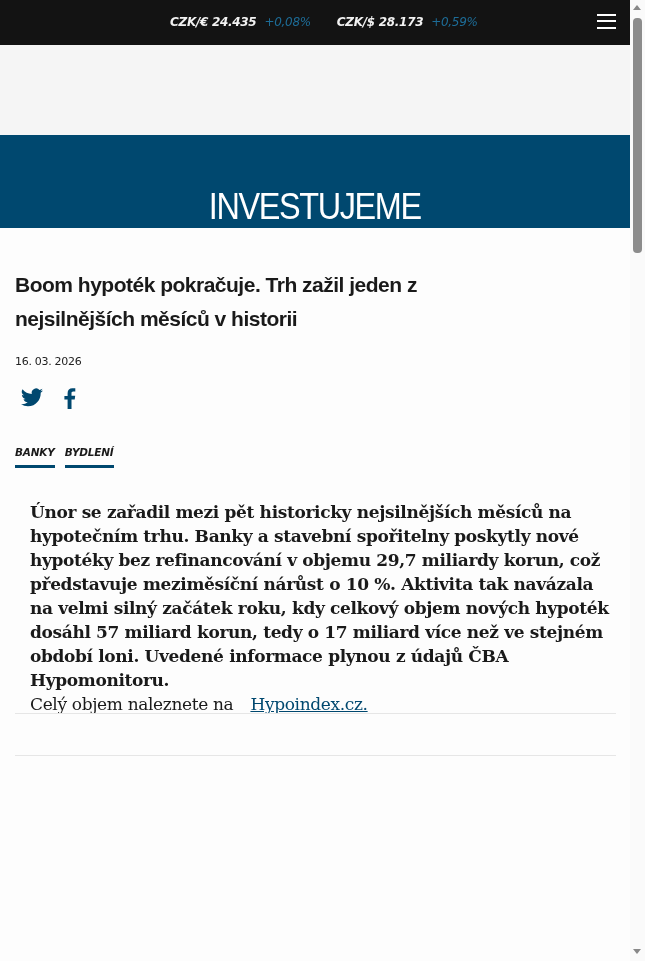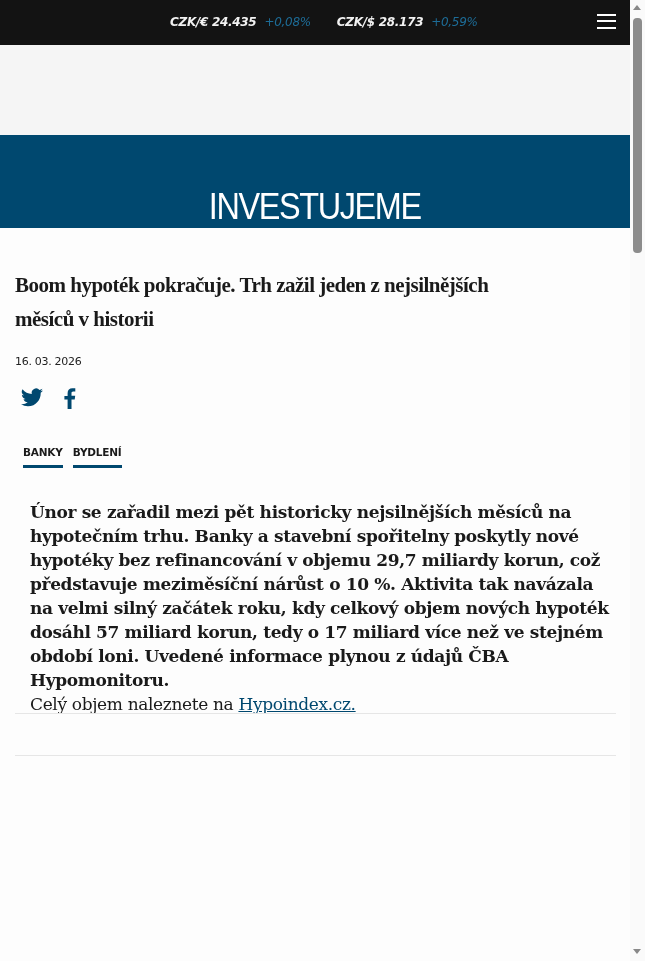--- a/index.html
+++ b/index.html
@@ -14,31 +14,31 @@
   .rate .chg { color: #1d6c97; }
   .menu-btn { position: absolute; left: 597px; top: 13px; width: 19px; height: 17px; cursor: pointer; }
   .menu-btn span { position: absolute; left: 0; width: 19px; height: 2px; background: #fff; }
 
   .adspace { position: absolute; left: 0; top: 45px; width: 630px; height: 90px; background: #f5f5f5; }
 
   .banner { position: absolute; left: 0; top: 135px; width: 630px; height: 93px; background: #00486f; display: flex; align-items: flex-end; justify-content: center; }
   .banner .logo { color: #fff; font-family: "Liberation Sans", sans-serif; font-size: 36px; letter-spacing: -1.5px; font-weight: normal; transform: scaleX(0.9); }
 
   .article { position: absolute; left: 15px; top: 228px; width: 601px; }
-  .title { position: absolute; top: 40px; left: 0; width: 480px; font-family: Liberation Serif, serif; font-size: 21px; line-height: 34px; color: #1a1a1a; letter-spacing: -0.5px; }
+  .title { position: absolute; top: 40px; left: 0; width: 480px; font-family: Liberation Sans, sans-serif; font-size: 21px; line-height: 34px; color: #1a1a1a; letter-spacing: -0.5px; }
   .date { position: absolute; top: 127px; left: 0; font-size: 11px; color: #222; letter-spacing: -0.3px; }
   .share { position: absolute; top: 158px; left: 5px; display: flex; align-items: center; }
   .share .ic { width: 24px; height: 24px; margin-right: 14px; cursor: pointer; }
-  .tags { position: absolute; top: 218px; left: 8px; display: flex; }
+  .tags { position: absolute; top: 218px; left: 0; display: flex; font-style: italic; }
   .tag { font-size: 10.5px; font-weight: bold; color: #1a1a1a; padding-bottom: 7px; border-bottom: 3px solid #00486f; margin-right: 10px; cursor: pointer; letter-spacing: -0.2px; }
 
   .body { position: absolute; top: 272px; left: 15px; width: 580px; font-family: "DejaVu Serif", serif; font-size: 17px; line-height: 24px; color: #1a1a1a; letter-spacing: -0.35px; }
   .body p.lead { font-weight: bold; }
   .body p.more { font-weight: normal; }
-  .body a { color: #00486f; text-decoration: underline; }
+  .body a { color: #00486f; text-decoration: underline; margin-left: 12px; }
 
   .divider { position: absolute; left: 15px; width: 601px; height: 1px; background: #e6e6e6; }
 
   .scrollbar { position: absolute; left: 630px; top: 0; width: 15px; height: 961px; background: #fafafa; }
   .scrollbar .up { position: absolute; left: 3px; top: 5px; width: 0; height: 0; border-left: 4px solid transparent; border-right: 4px solid transparent; border-bottom: 5px solid #888; }
   .scrollbar .thumb { position: absolute; left: 3px; top: 18px; width: 9px; height: 235px; background: #8c8c8c; border-radius: 4px; }
   .scrollbar .down { position: absolute; left: 3px; top: 949px; width: 0; height: 0; border-left: 4px solid transparent; border-right: 4px solid transparent; border-top: 5px solid #888; }
 </style>
 </head>
 <body>

